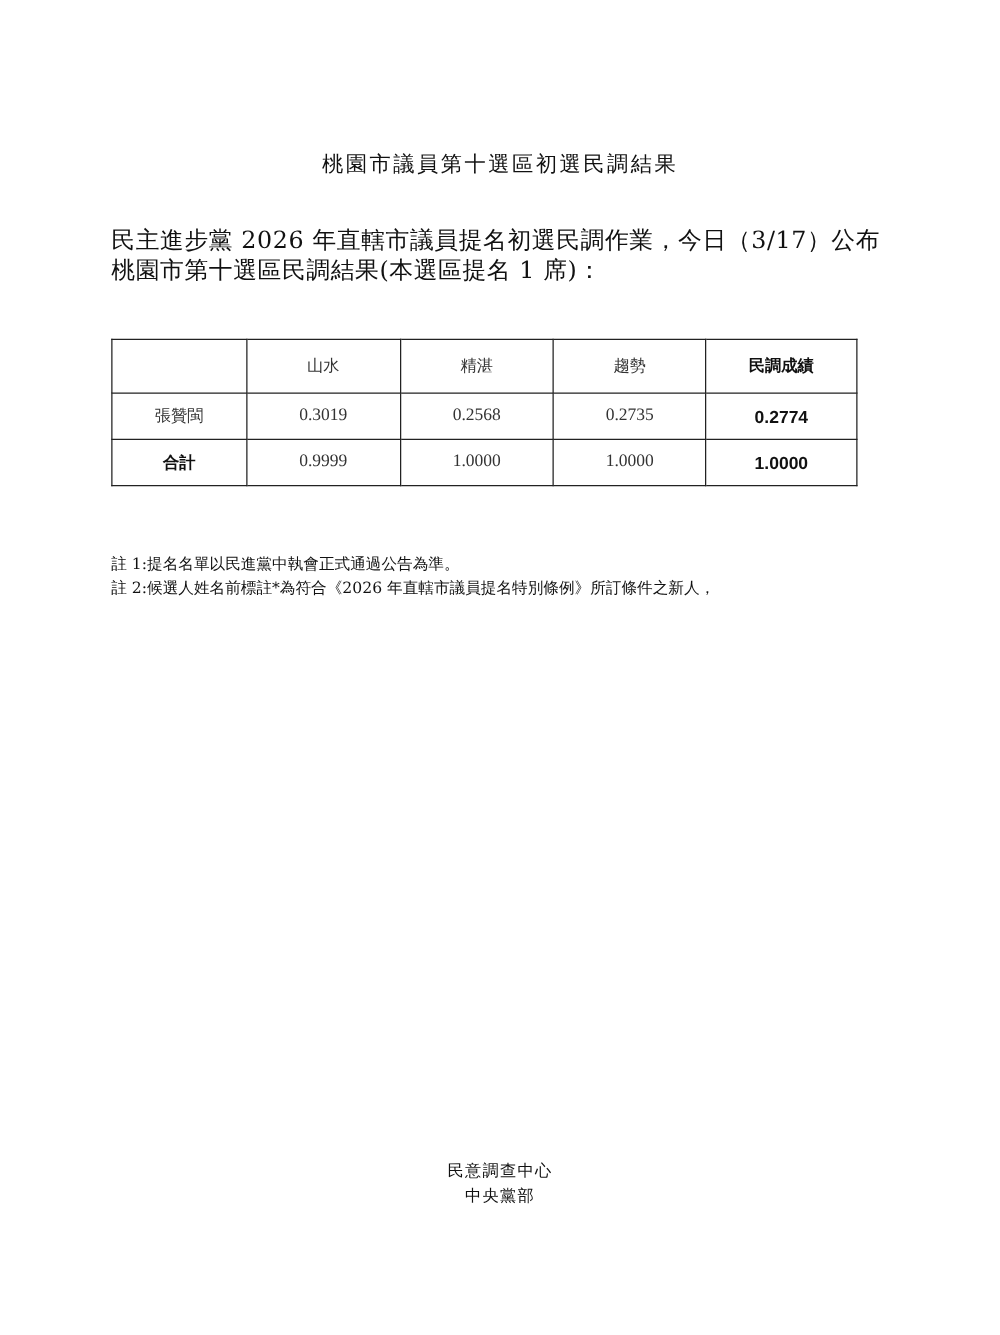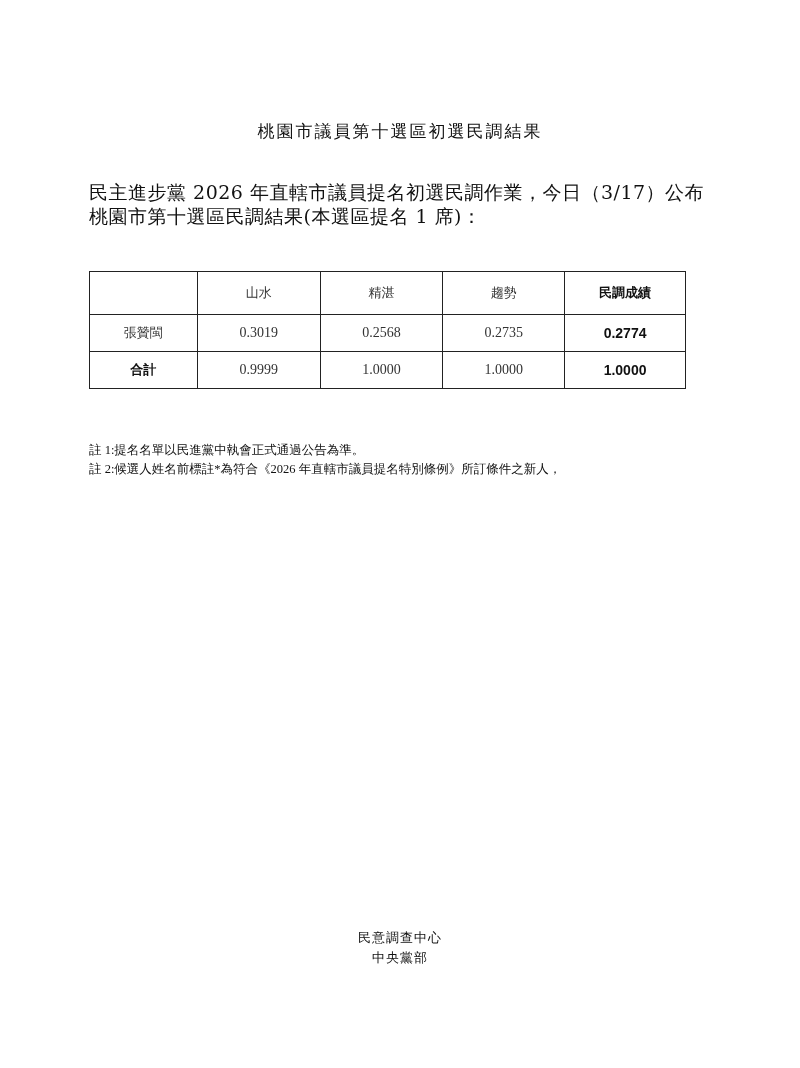--- a/index.html
+++ b/index.html
@@ -11,21 +11,21 @@
   table.results { position:absolute; left:89px; top:235px; width:597px; border-collapse:collapse;
                   font-family:"Liberation Serif","DejaVu Serif",serif;margin-top:36px; }
   table.results td, table.results th { border:1.3px solid #222; text-align:center; font-size:14px;
                   font-weight:normal; color:#333; padding:0; }
   table.results tr.hdr td { height:42px; }
   table.results tr.row td { height:36px; }
   table.results tr.total td { height:36px; }
   .bold { font-weight:bold !important; color:#111 !important;
           font-family:"Liberation Sans","DejaVu Sans",sans-serif; }
   .lab { font-family:"DejaVu Sans","Liberation Sans",sans-serif; font-size:13px !important; }
-  .notes { position:absolute; left:89px; top:441px; font-size:12.5px; line-height:19px;font-family:Liberation Serif, serif; }
+  .notes { position:absolute; left:89px; top:441px; font-size:12.5px; line-height:19px; }
   .notes .indent { padding-left:30px; }
   .footer { position:absolute; left:0; width:800px; top:928px; text-align:center;
             font-size:13px; line-height:20px; letter-spacing:1px; }
 </style>
 </head>
 <body>
 
 <div class="title">桃園市議員第十選區初選民調結果</div>
 
 <div class="intro">

